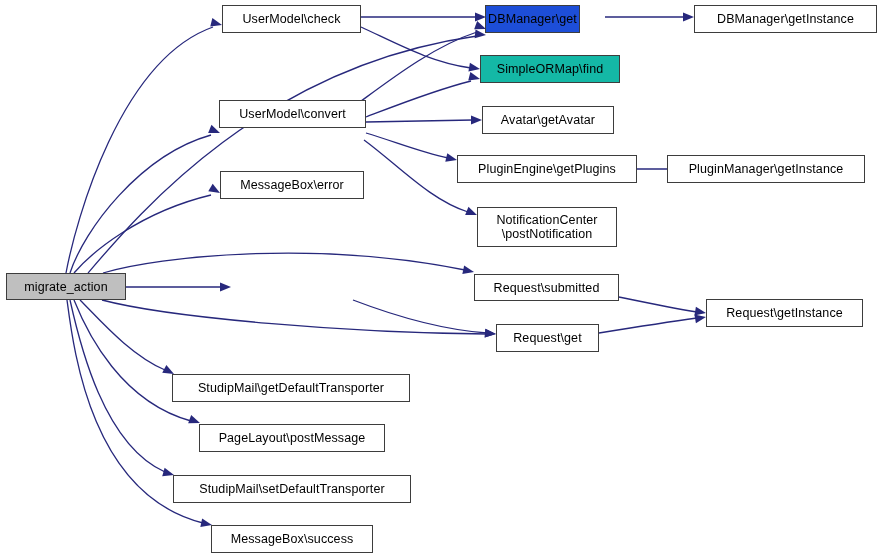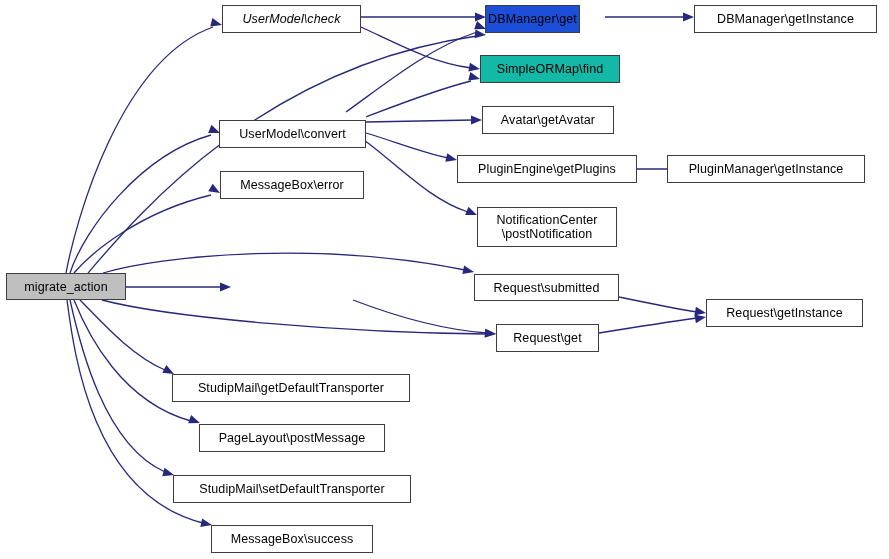--- a/index.html
+++ b/index.html
@@ -89,22 +89,22 @@
       <path d="M 605 17 L 685 17" fill="none" stroke="#27287c" stroke-width="1.3"></path>
       <polygon points="0,0 -11,-4.4 -11,4.4" fill="#27287c" transform="translate(694,17) rotate(0)"></polygon>
       <path d="M 353 300 C 400 318 446 330 487 333" fill="none" stroke="#27287c" stroke-width="1.3"></path>
       <polygon points="0,0 -11,-4.4 -11,4.4" fill="#27287c" transform="translate(496,334) rotate(5)"></polygon>
       <path d="M 619 297 C 648 303 672 308 697 312" fill="none" stroke="#27287c" stroke-width="1.3"></path>
       <polygon points="0,0 -11,-4.4 -11,4.4" fill="#27287c" transform="translate(706,313) rotate(10)"></polygon>
       <path d="M 599 333 C 630 328 668 322 697 318" fill="none" stroke="#27287c" stroke-width="1.3"></path>
       <polygon points="0,0 -11,-4.4 -11,4.4" fill="#27287c" transform="translate(706,317) rotate(-10)"></polygon>
     </svg>
 <div class="gnode root" style="left: 6px; top: 273px; width: 120px; height: 27px; border-color: rgb(61, 61, 61); background: rgb(191, 191, 191);"><span>migrate_action</span></div>
-    <div class="gnode" style="left: 222px; top: 5px; width: 139px; height: 28px; border-color: rgb(61, 61, 61); background: rgb(255, 255, 255); font-style: italic;"><span>UserModel\check</span></div>
-    <div class="gnode" style="left: 219px; top: 120px; width: 147px; height: 28px; border-color: rgb(61, 61, 61); background: rgb(255, 255, 255);"><span>UserModel\convert</span></div>
+    <div class="gnode" style="left: 222px; top: 5px; width: 139px; height: 28px; border-color: rgb(61, 61, 61); background: rgb(255, 255, 255);"><span>UserModel\check</span></div>
+    <div class="gnode" style="left: 219px; top: 100px; width: 147px; height: 28px; border-color: rgb(61, 61, 61); background: rgb(255, 255, 255);"><span>UserModel\convert</span></div>
     <div class="gnode" style="left: 220px; top: 171px; width: 144px; height: 28px; border-color: rgb(61, 61, 61); background: rgb(255, 255, 255);"><span>MessageBox\error</span></div>
     <div class="gnode" style="left: 172px; top: 374px; width: 238px; height: 28px; border-color: rgb(61, 61, 61); background: rgb(255, 255, 255);"><span>StudipMail\getDefaultTransporter</span></div>
     <div class="gnode" style="left: 199px; top: 424px; width: 186px; height: 28px; border-color: rgb(61, 61, 61); background: rgb(255, 255, 255);"><span>PageLayout\postMessage</span></div>
     <div class="gnode" style="left: 173px; top: 475px; width: 238px; height: 28px; border-color: rgb(61, 61, 61); background: rgb(255, 255, 255);"><span>StudipMail\setDefaultTransporter</span></div>
     <div class="gnode" style="left: 211px; top: 525px; width: 162px; height: 28px; border-color: rgb(61, 61, 61); background: rgb(255, 255, 255);"><span>MessageBox\success</span></div>
     <div class="gnode" style="left: 485px; top: 5px; width: 95px; height: 28px; border-color: rgb(61, 61, 61); background: #1d4ed8;"><span>DBManager\get</span></div>
     <div class="gnode" style="left: 480px; top: 55px; width: 140px; height: 28px; border-color: rgb(61, 61, 61); background: #14b8a6;"><span>SimpleORMap\find</span></div>
     <div class="gnode" style="left: 482px; top: 106px; width: 132px; height: 28px; border-color: rgb(61, 61, 61); background: rgb(255, 255, 255);"><span>Avatar\getAvatar</span></div>
     <div class="gnode" style="left: 457px; top: 155px; width: 180px; height: 28px; border-color: rgb(61, 61, 61); background: rgb(255, 255, 255);"><span>PluginEngine\getPlugins</span></div>
     <div class="gnode" style="left: 477px; top: 207px; width: 140px; height: 40px; border-color: rgb(61, 61, 61); background: rgb(255, 255, 255);"><span>NotificationCenter

